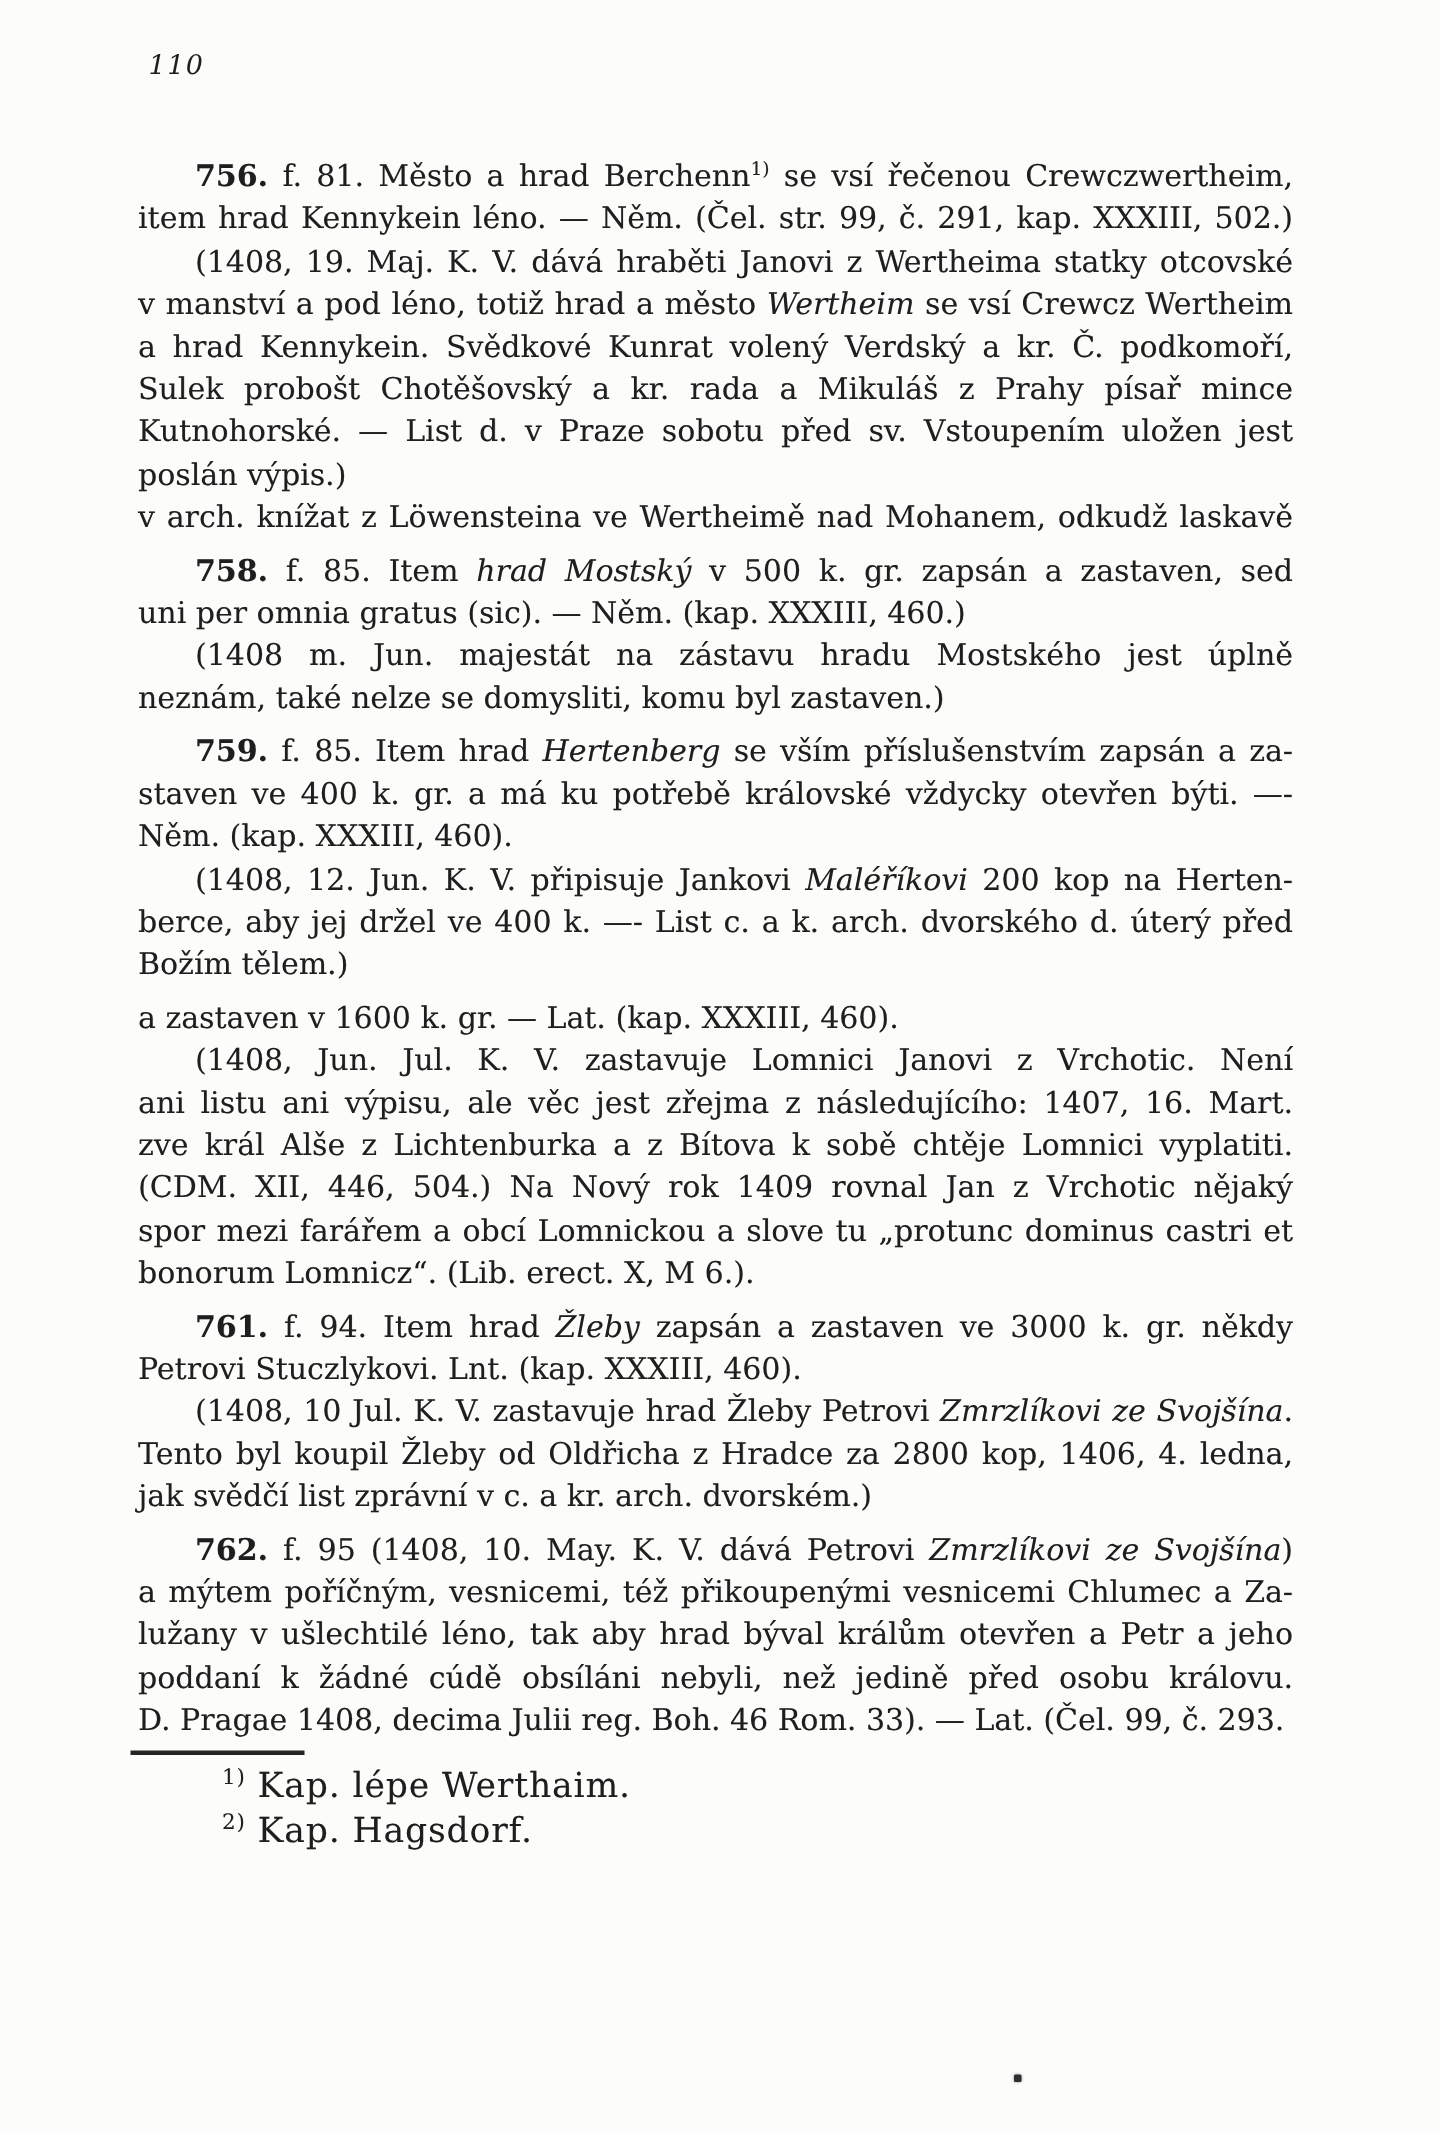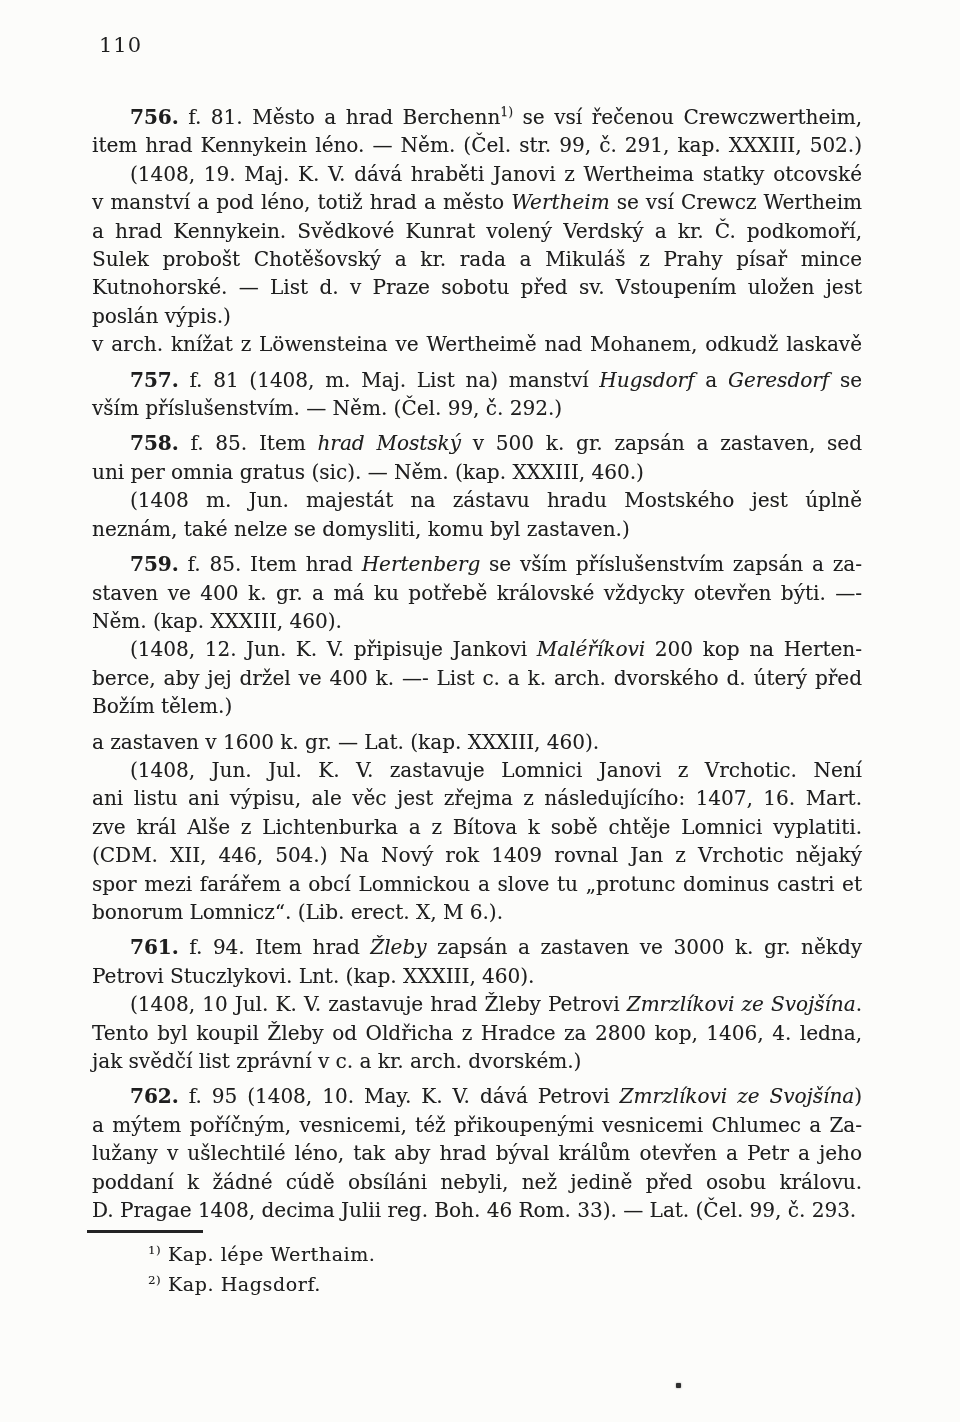--- a/index.html
+++ b/index.html
@@ -12,22 +12,23 @@
     position: relative;
     background: #fcfcfa;
     font-family: "DejaVu Serif", "Liberation Serif", serif;
     color: #1e1e1e;
     overflow: hidden;
   }
   .page-number {
     position: absolute;
     left: 99px;
     top: 33px;
-    font-size: 21px;
+    font-size: 18px;
     letter-spacing: 1px;
+    font-style: italic;
   }
   .text-block {
     position: absolute;
     left: 92px;
     top: 103px;
     width: 770px;
     text-shadow: 0.2px 0.2px 0.4px rgba(25,25,25,0.35);
   }
   .paragraph + .paragraph {
     margin-top: 7px;
@@ -54,21 +55,21 @@
   .footnote-block {
     margin-top: 6px;
   }
   .footnote-rule {
     width: 116px;
     height: 3px;
     background: #242424;
     margin: 0 0 6px -5px;
   }
   .footnotes .line {
-    font-size: 19px;
+    font-size: 23px;
     line-height: 30px;
     padding-left: 56px;
     letter-spacing: 0.6px;
     text-align-last: left;
   }
   .artifact-dot {
     position: absolute;
     width: 5px;
     height: 5px;
     background: #2e2e2e;
@@ -86,24 +87,20 @@
       <div class="paragraph">
         <div class="line indent"><span class="bold">756.</span><span> f. 81. Město a hrad Berchenn</span><span class="sup">1)</span><span> se vsí řečenou Crewczwertheim,</span></div>
         <div class="line"><span>item hrad Kennykein léno. — Něm. (Čel. str. 99, č. 291, kap. XXXIII, 502.)</span></div>
         <div class="line indent"><span>(1408, 19. Maj. K. V. dává hraběti Janovi z Wertheima statky otcovské</span></div>
         <div class="line"><span>v manství a pod léno, totiž hrad a město </span><span class="italic">Wertheim</span><span> se vsí Crewcz Wertheim</span></div>
         <div class="line"><span>a hrad Kennykein. Svědkové Kunrat volený Verdský a kr. Č. podkomoří,</span></div>
         <div class="line"><span>Sulek probošt Chotěšovský a kr. rada a Mikuláš z Prahy písař mince</span></div>
         <div class="line"><span>Kutnohorské. — List d. v Praze sobotu před sv. Vstoupením uložen jest</span></div>
         <div class="line end"><span>poslán výpis.)</span></div>
         <div class="line"><span>v arch. knížat z Löwensteina ve Wertheimě nad Mohanem, odkudž laskavě</span></div>
-      </div>
-      <div class="paragraph">
-        <div class="line indent"><span class="bold">757.</span><span> f. 81 (1408, m. Maj. List na) manství </span><span class="italic">Hugsdorf</span><span> a </span><span class="italic">Geresdorf</span><span> se</span></div>
-        <div class="line end"><span>vším příslušenstvím. — Něm. (Čel. 99, č. 292.)</span></div>
       </div>
       <div class="paragraph">
         <div class="line indent"><span class="bold">758.</span><span> f. 85. Item </span><span class="italic">hrad Mostský</span><span> v 500 k. gr. zapsán a zastaven, sed</span></div>
         <div class="line end"><span>uni per omnia gratus (sic). — Něm. (kap. XXXIII, 460.)</span></div>
         <div class="line indent"><span>(1408 m. Jun. majestát na zástavu hradu Mostského jest úplně</span></div>
         <div class="line end"><span>neznám, také nelze se domysliti, komu byl zastaven.)</span></div>
       </div>
       <div class="paragraph">
         <div class="line indent"><span class="bold">759.</span><span> f. 85. Item hrad </span><span class="italic">Hertenberg</span><span> se vším příslušenstvím zapsán a za-</span></div>
         <div class="line"><span>staven ve 400 k. gr. a má ku potřebě královské vždycky otevřen býti. —-</span></div>

